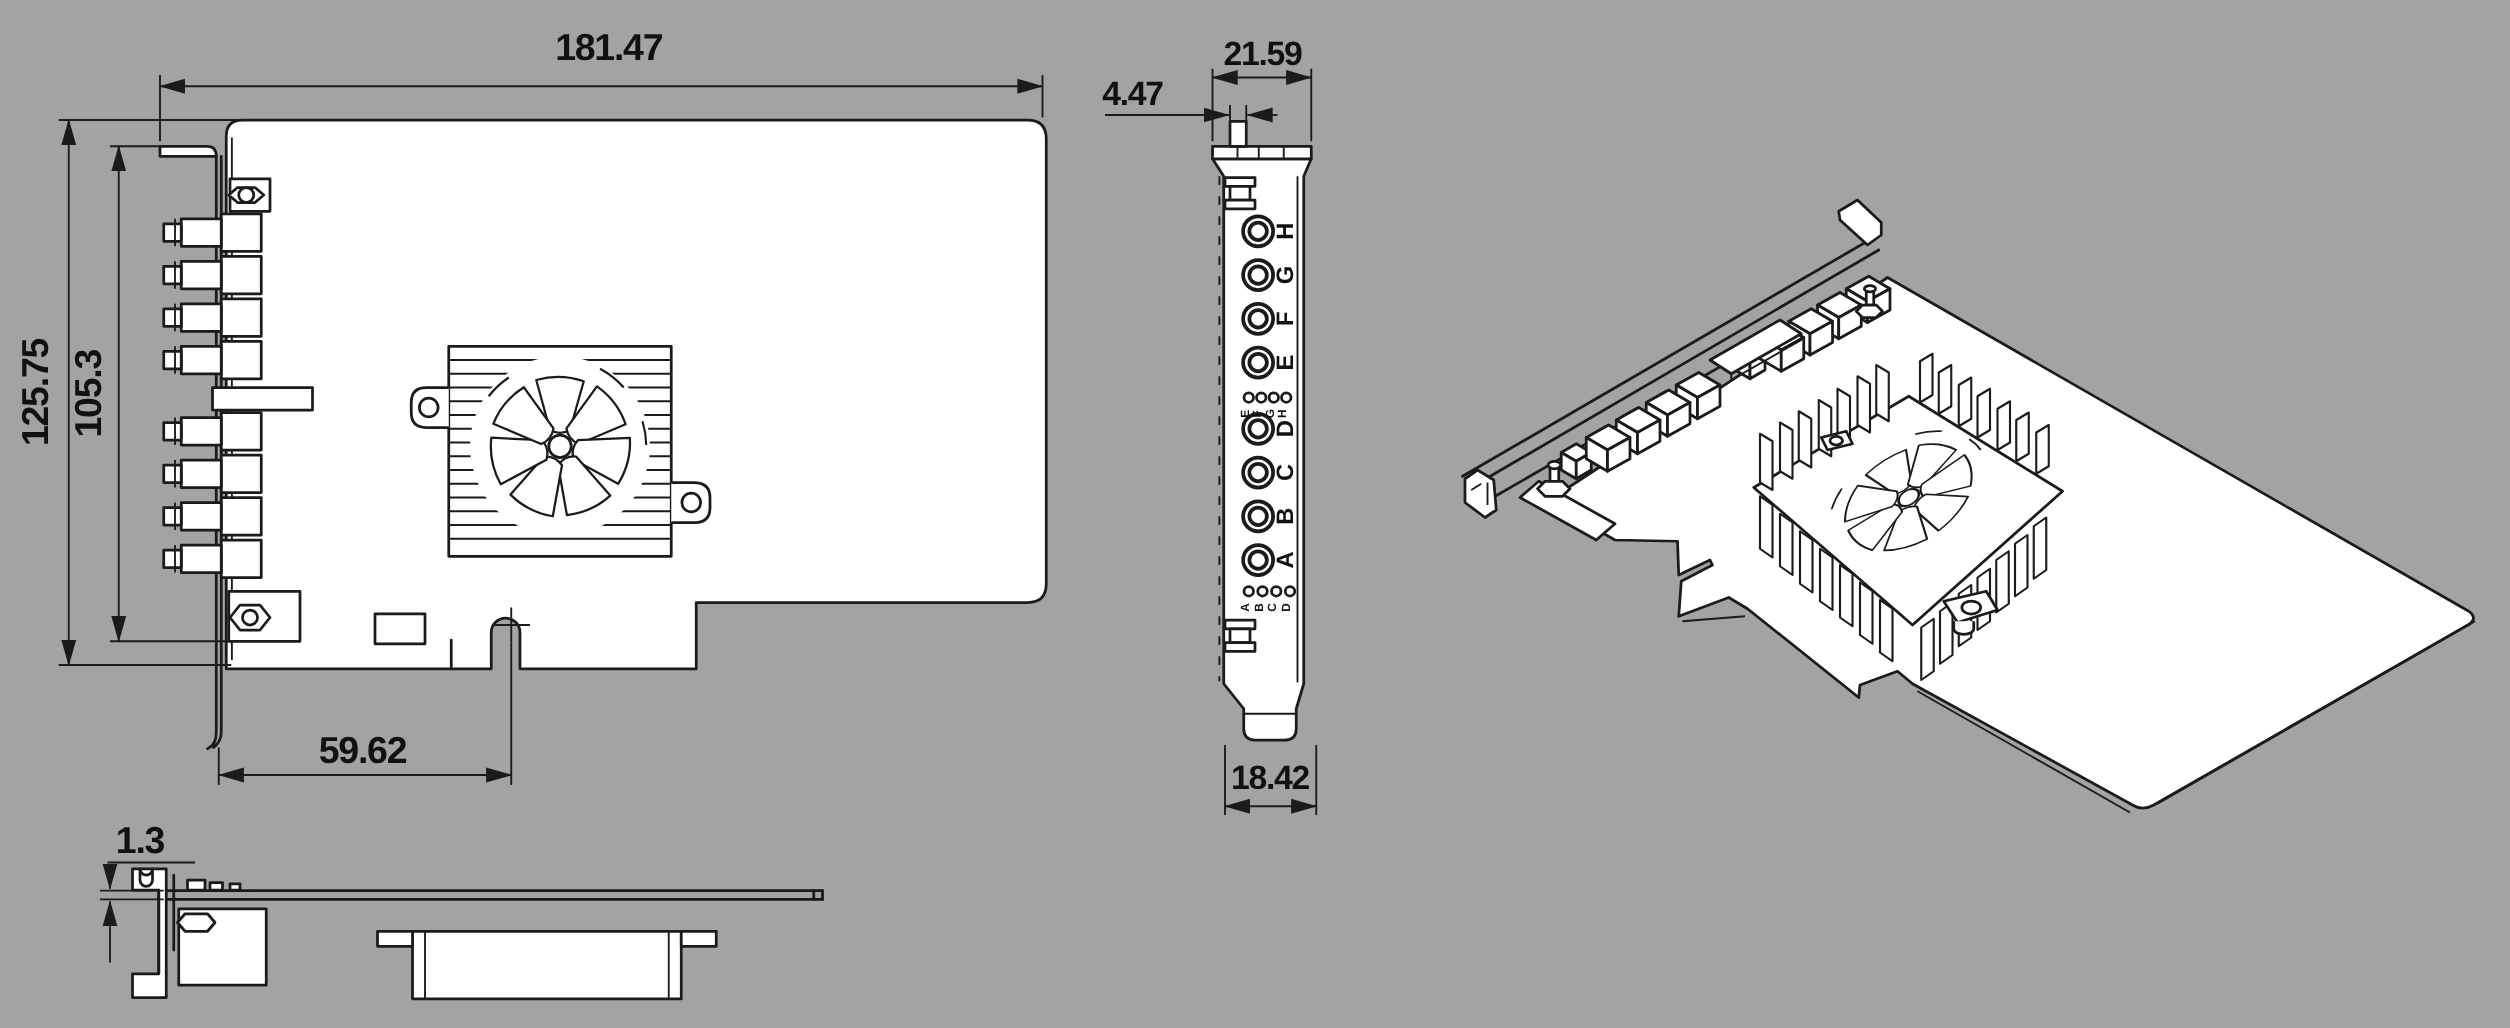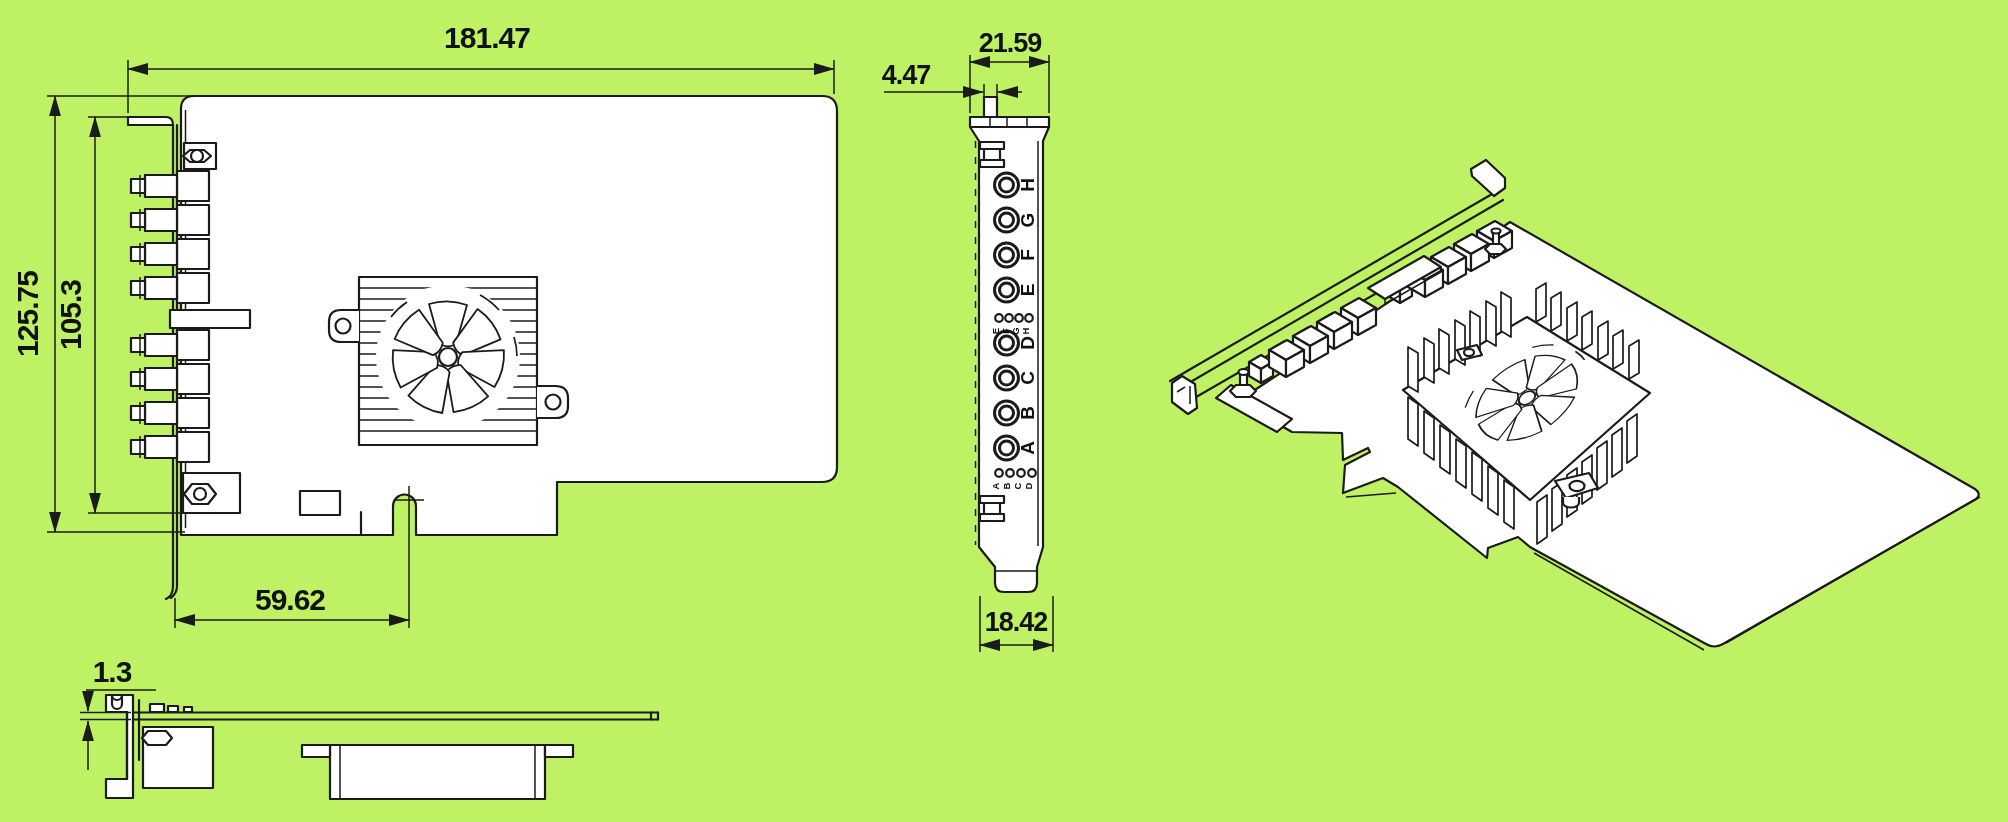--- a/index.html
+++ b/index.html
@@ -1,16 +1,16 @@
 <!DOCTYPE html>
 <html><head>
 <meta charset="utf-8">
 <style>
   html,body{margin:0;padding:0;background:#ffffff;}
-  .canvas{position:relative;width:2008px;height:822px;background:#bef264;overflow:hidden;
+  .canvas{position:relative;width:2008px;height:822px;background:#a3a3a3;overflow:hidden;
           font-family:"Liberation Sans", sans-serif;}
   svg{position:absolute;left:0;top:0;}
   .dim-text{font-family:"Liberation Sans", sans-serif;font-weight:bold;font-size:30px;fill:#111;
             font-stretch:condensed;letter-spacing:-1px;}
   .dim-text-sm{font-family:"Liberation Sans", sans-serif;font-weight:bold;font-size:27px;fill:#111;letter-spacing:-1px;}
   .port-letter{font-family:"Liberation Sans", sans-serif;font-weight:bold;font-size:19px;fill:#111;}
   .led-letter{font-family:"Liberation Sans", sans-serif;font-weight:bold;font-size:9.5px;fill:#111;}
   .ol{stroke:#1b1b1b;stroke-width:2.2;fill:none;stroke-linejoin:round;stroke-linecap:round;}
   .olw{stroke:#1b1b1b;stroke-width:2.2;fill:#ffffff;stroke-linejoin:round;}
   .thin{stroke:#1b1b1b;stroke-width:1.5;fill:none;}

